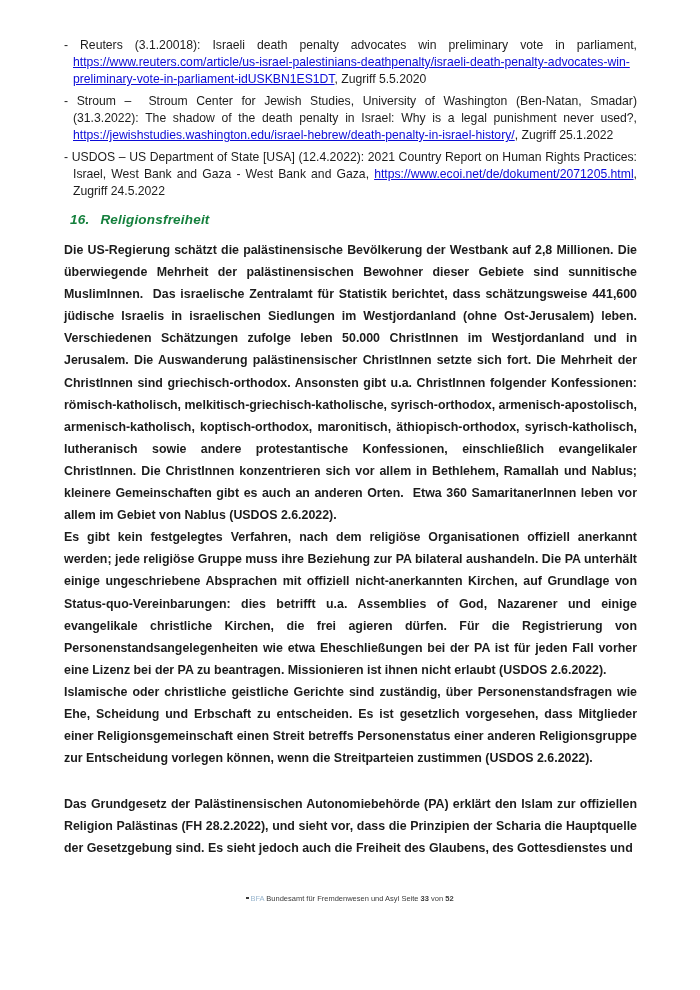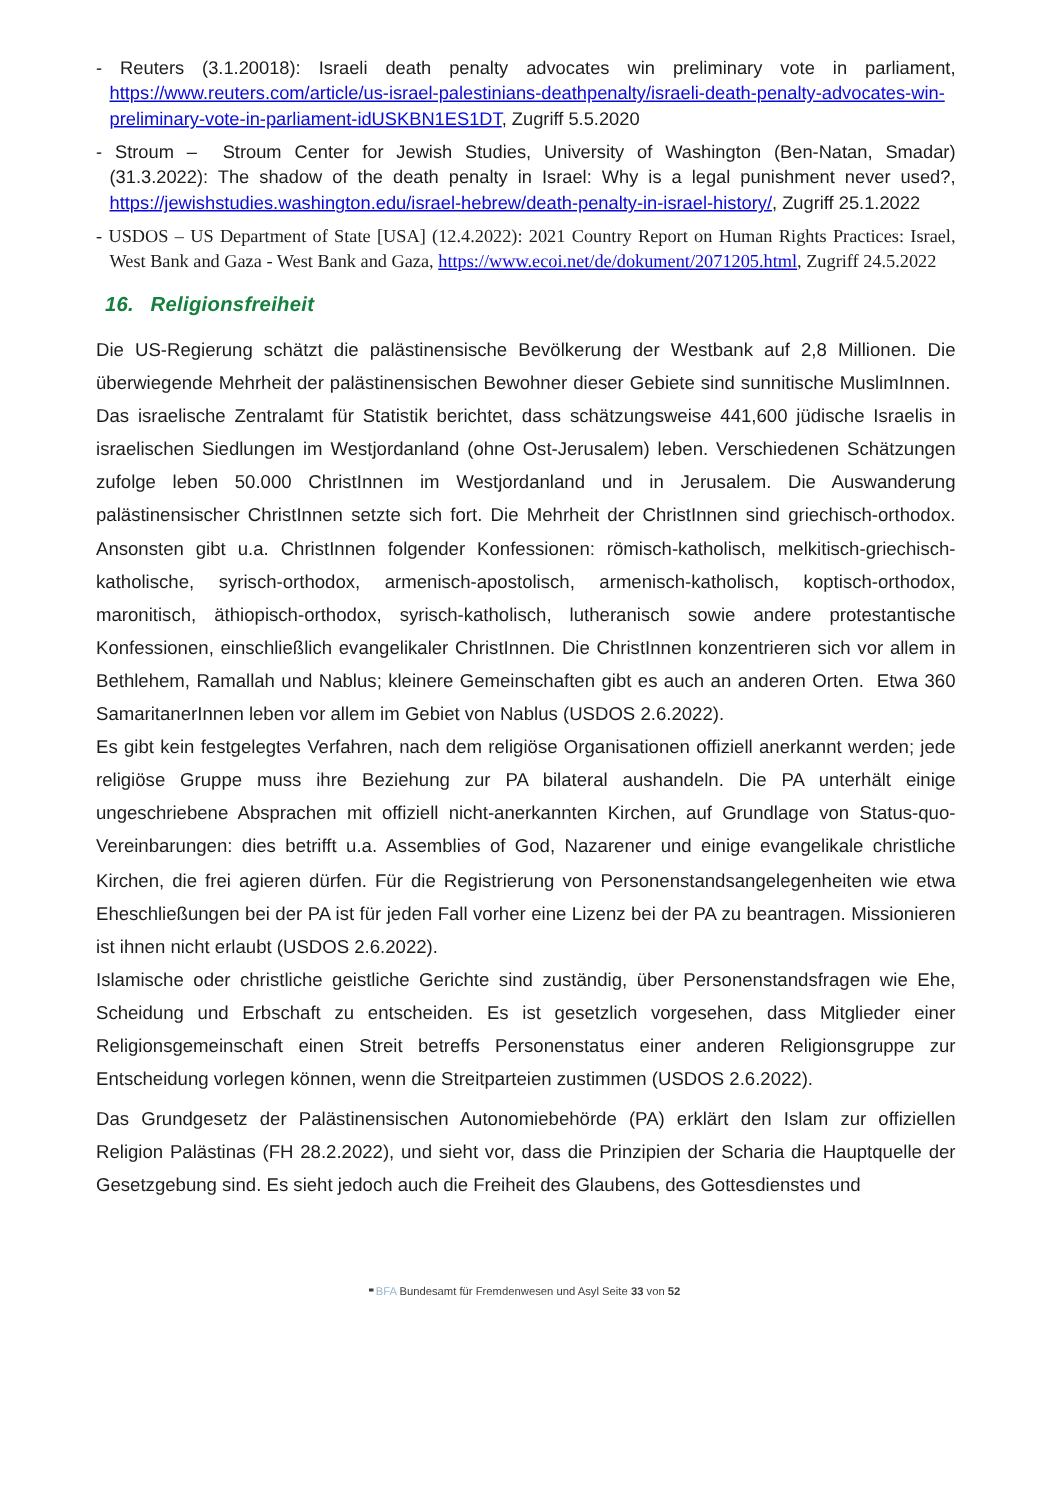--- a/index.html
+++ b/index.html
@@ -29,21 +29,21 @@
   }
   .ref-item {
     font-size: 12.2px;
     line-height: 17px;
     color: #1c1c1c;
     text-align: justify;
     padding-left: 9px;
     text-indent: -9px;
     margin: 0 0 5px 0;
   }
-  .ref-item:last-child { margin-bottom: 12px; font-family: Liberation Serif, serif; }
+  .ref-item:last-child { margin-bottom: 12px; }
   .link {
     color: #0b0bd8;
     text-decoration: underline;
     overflow-wrap: break-word;
     cursor: pointer;
   }
   
   .section-heading {
     margin: 10px 0 0 6px;
     font-size: 13.5px;
@@ -54,27 +54,28 @@
   }
   .section-number { margin-right: 11px; }
   
   .body-text { margin-top: 12px; }
   .para {
     margin: 0;
     font-size: 12.4px;
     line-height: 22.1px;
     color: #1c1c1c;
     text-align: justify;
+    font-weight: bold;
   }
-  .para.spaced { margin-top: 5px; }
+  .para.spaced { margin-top: 24px; }
   
   .footer {
     position: absolute;
     left: 0;
-    top: 856px;
+    top: 894px;
     width: 100%;
     text-align: center;
     font-size: 7.5px;
     line-height: 10px;
     color: #3c3c3c;
   }
   .footer .abbr { color: #9ab7cf; }
   .footer .bold { font-weight: bold; }
   .logo-mark {
     display: inline-block;

